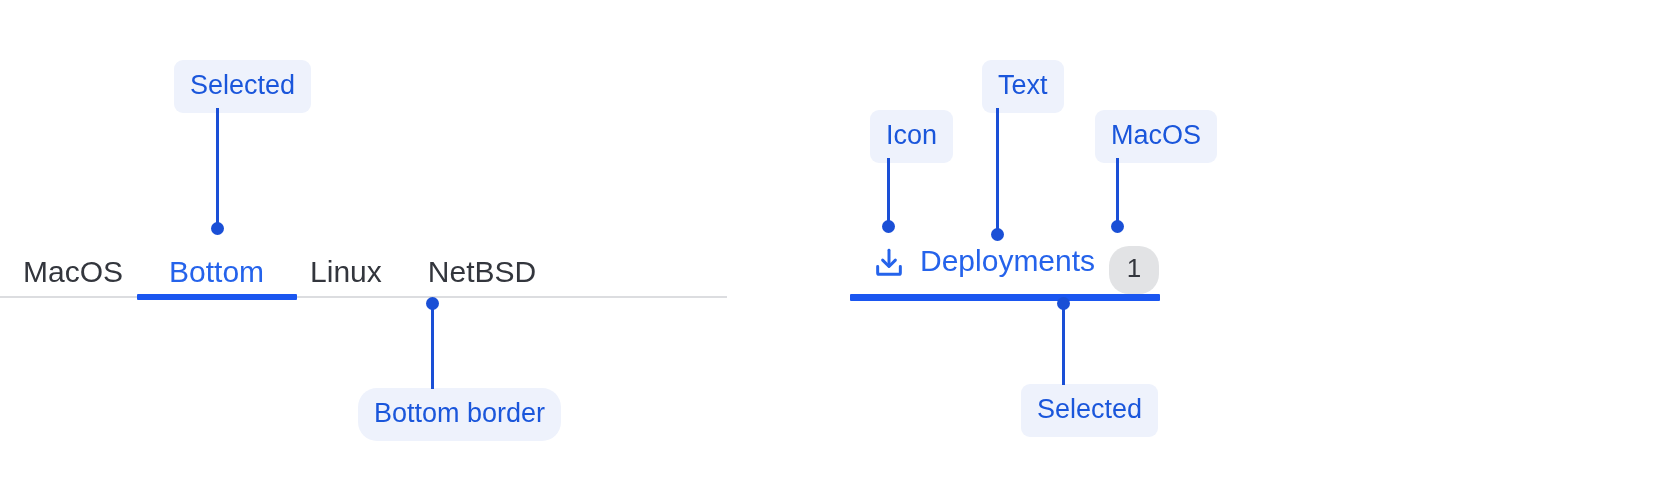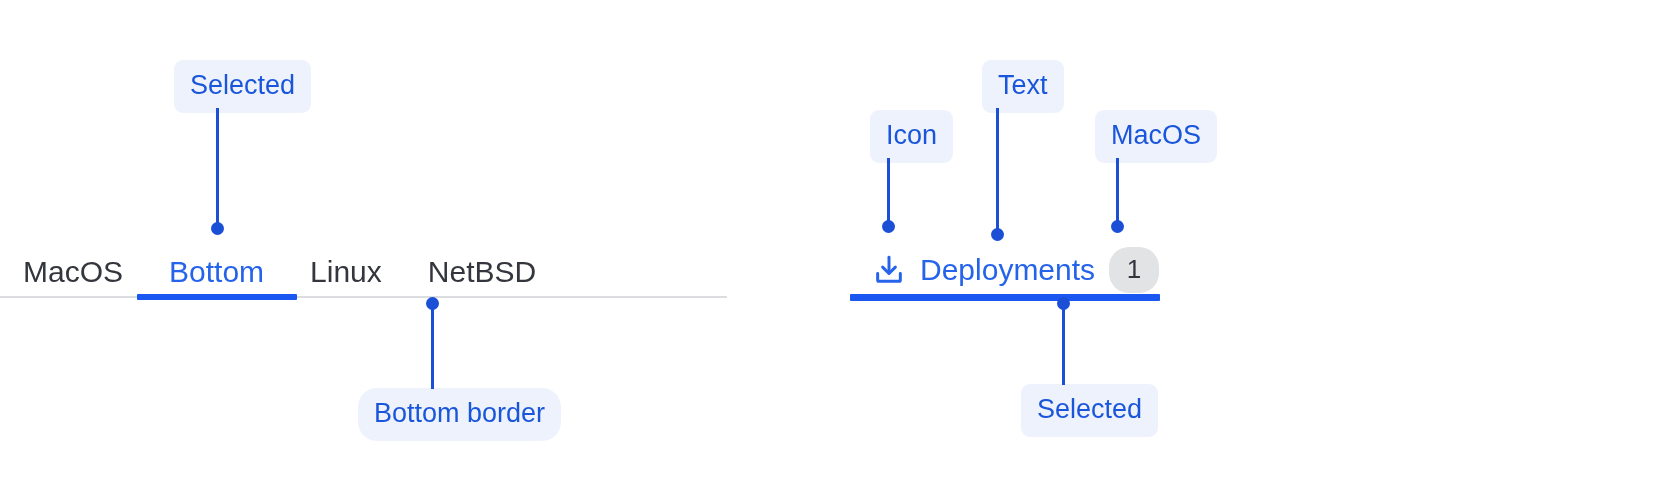--- a/index.html
+++ b/index.html
@@ -95,21 +95,20 @@
     top: 246px;
     width: 310px;
     height: 58px;
   }
   #right-tab .tabrow {
     position: absolute;
     left: 22px;
     top: 0px;
     height: 48px;
     display: flex;
-    align-items: center;
     gap: 14px;
   }
   #dl-icon {
     display: block;
     width: 34px;
     height: 34px;
   }
   #dl-label {
     font-size: 30px;
     color: #2563eb;

